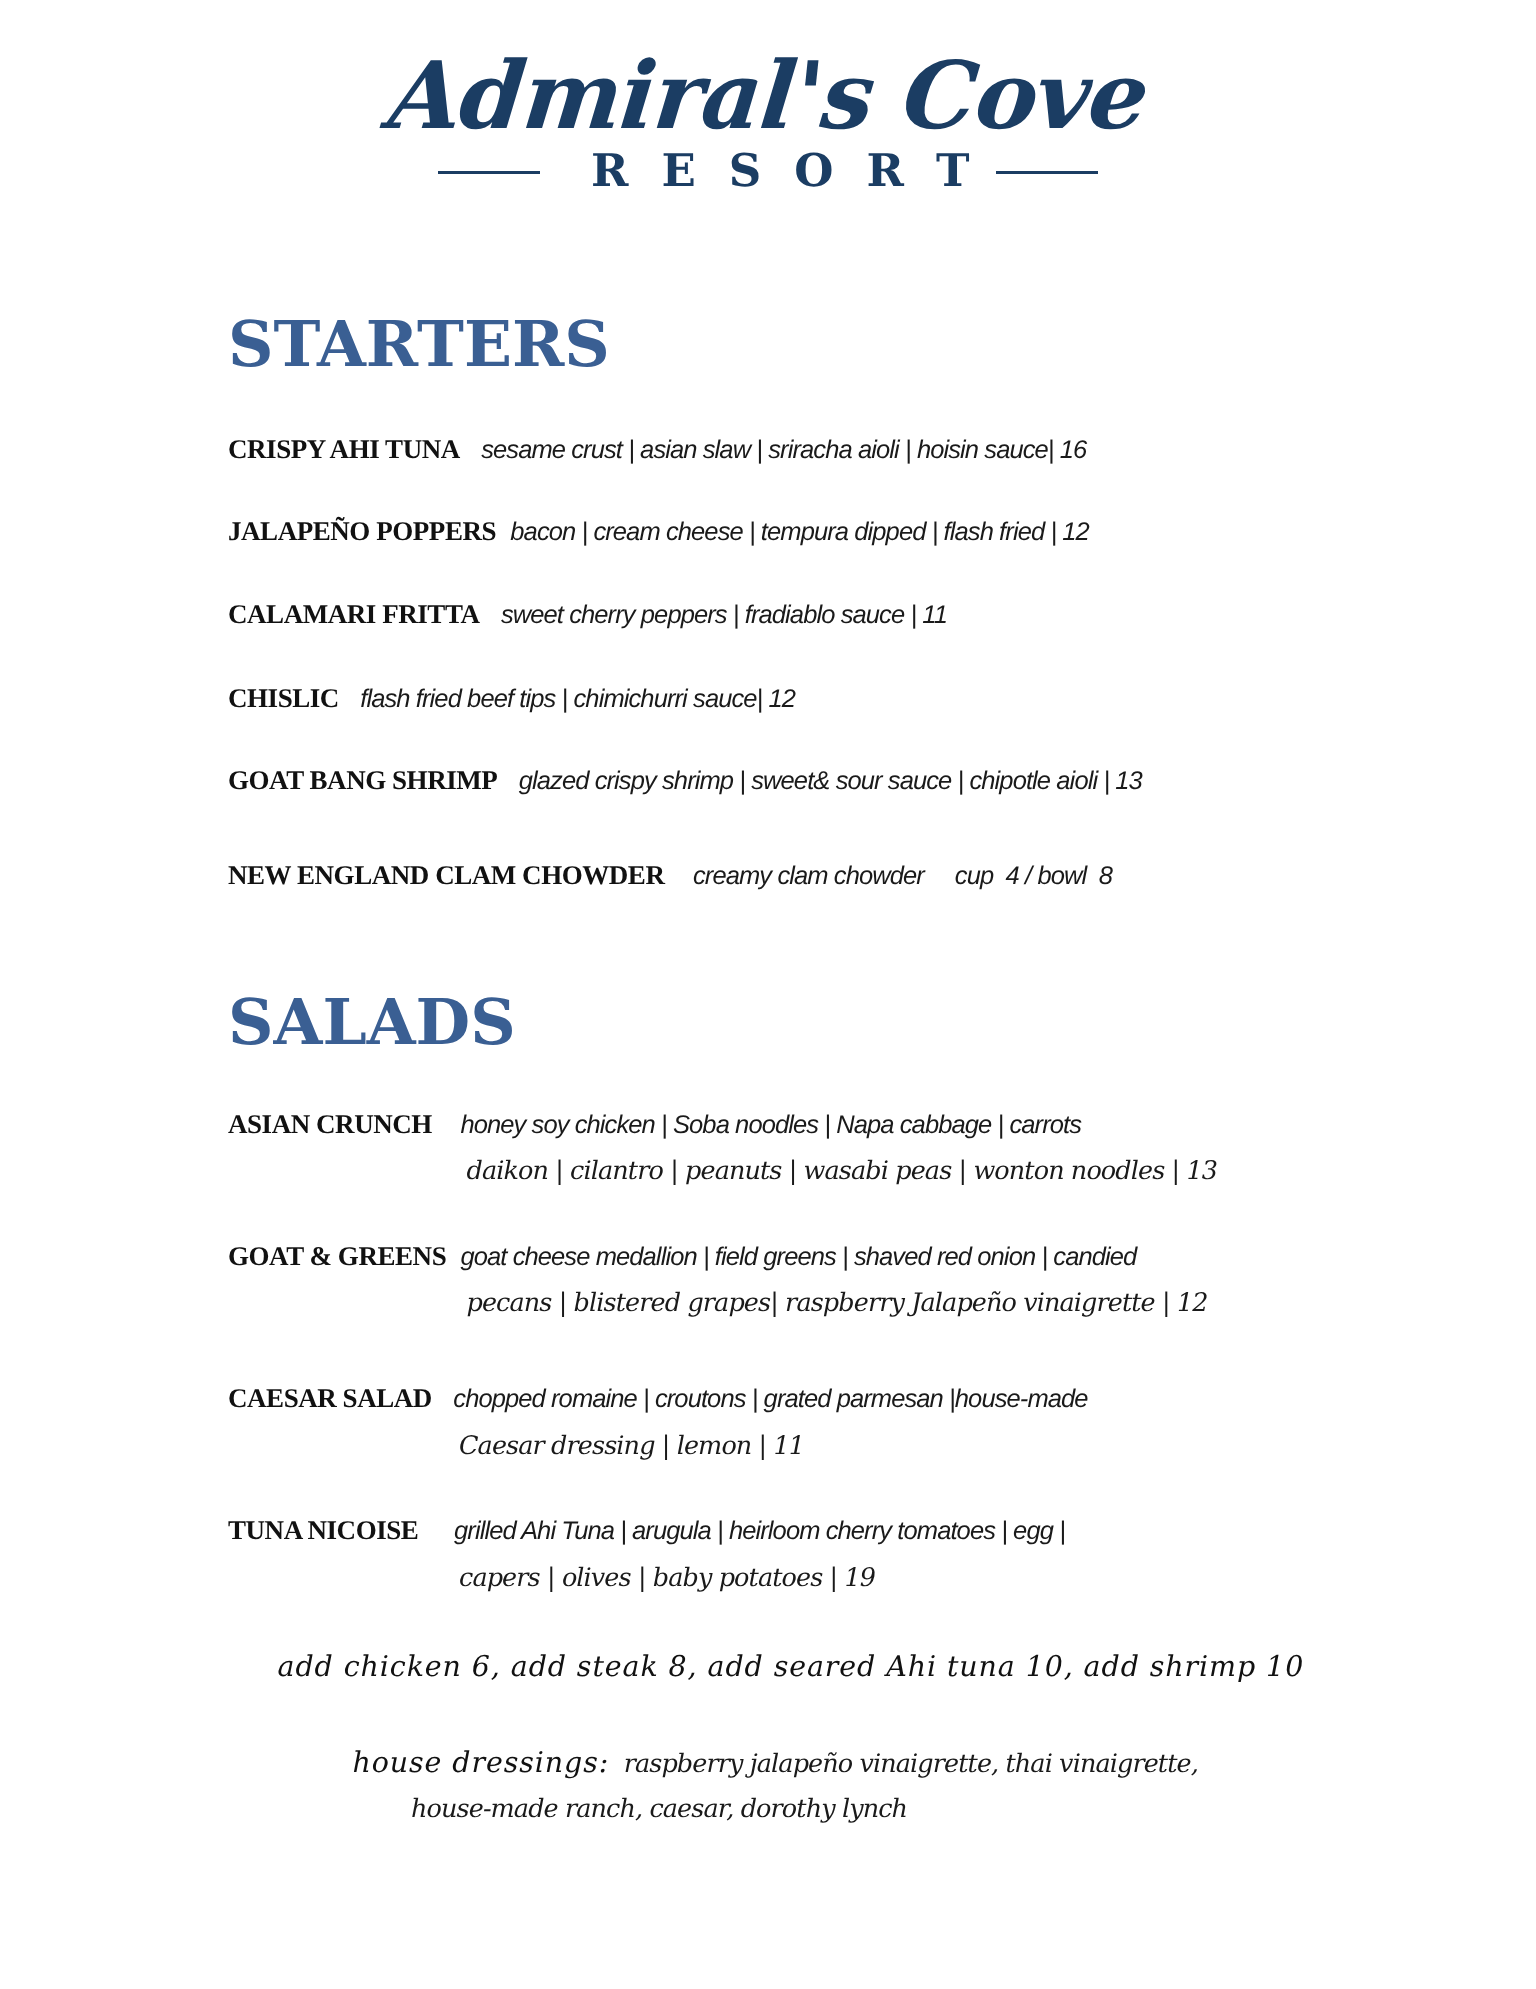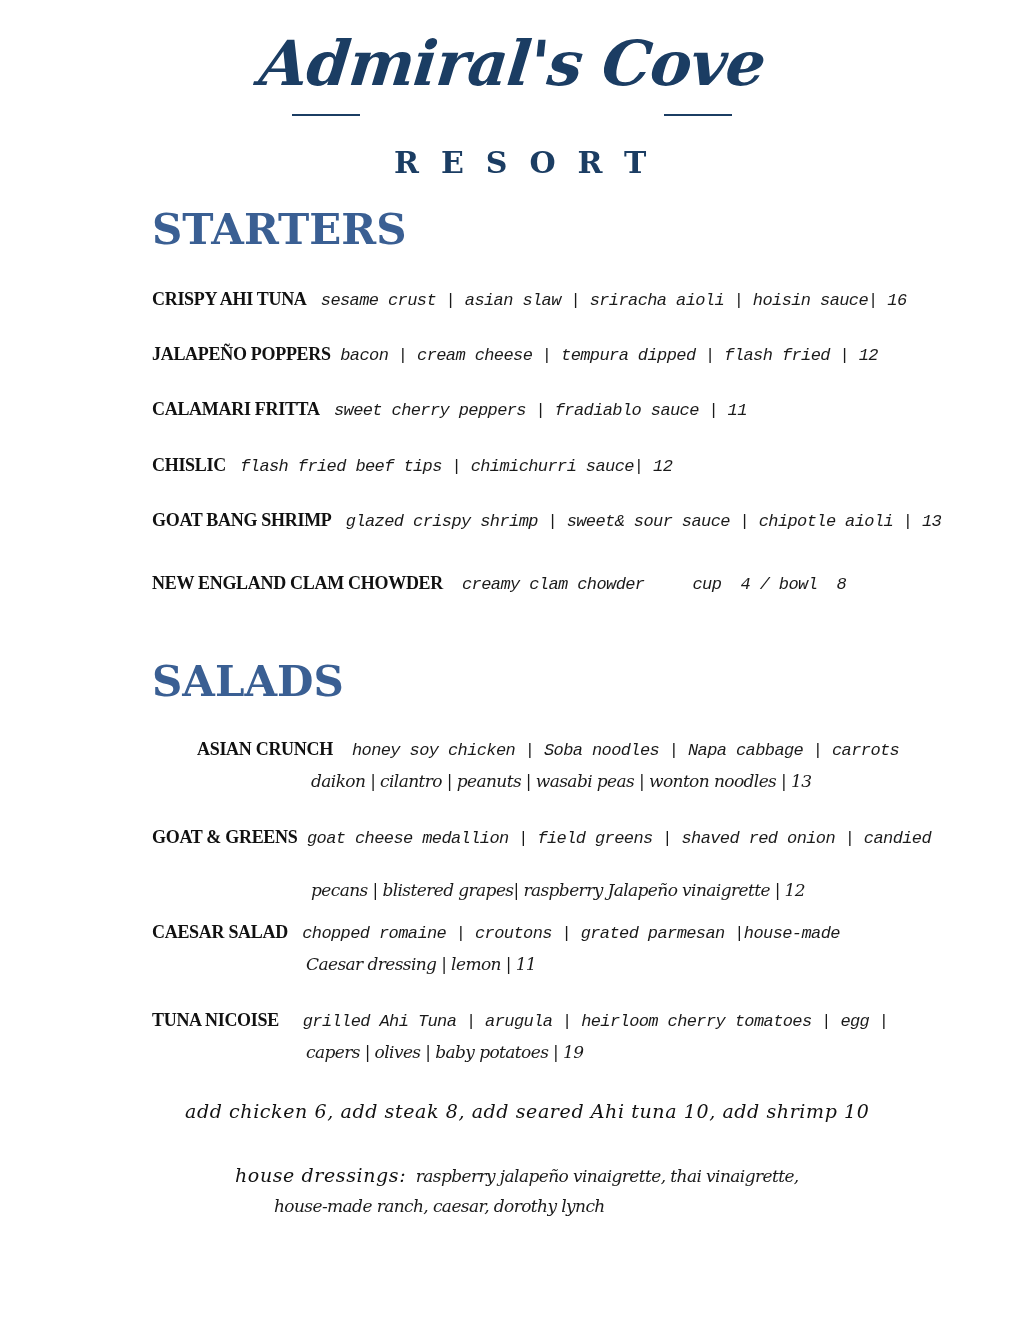--- a/index.html
+++ b/index.html
@@ -11,36 +11,36 @@
     font-size: 62px; color: #1b3d63; letter-spacing: -1px; line-height: 84px;
     transform: skewX(-6deg); display: inline-block;
   }
   .logo-sub { position: absolute; top: 96px; left: 292px; width: 440px; height: 36px; }
   .logo-rule { position: absolute; top: 18px; height: 2px; width: 68px; background: #1b3d63; }
   .logo-rule.left { left: 0; }
   .logo-rule.right { right: 0; }
   .logo-resort {
     position: absolute; left: 80px; right: 80px; top: 0; text-align: left;
     font-family: "DejaVu Serif", serif; font-weight: bold; font-size: 30px;
-    letter-spacing: 22px; color: #1b3d63; line-height: 38px; padding-left: 22px; margin-top: 48px;
+    letter-spacing: 22px; color: #1b3d63; line-height: 38px; padding-left: 22px;
   }
 
   .section-title {
     position: absolute; left: 152px;
     font-family: "DejaVu Serif", serif; font-weight: bold; font-size: 42px;
     color: #3a5f93; letter-spacing: 0px;
   }
 
   .item { position: absolute; left: 152px; font-size: 19px; line-height: 32px; white-space: nowrap; }
   .item-name {
     font-family: "Liberation Serif", serif; font-weight: bold; font-size: 18px;
     color: #111; letter-spacing: -0.3px;
   }
   .item-desc {
-    font-family: Liberation Mono, monospace; font-style: italic; font-size: 17px;
+    font-family: Liberation Sans, sans-serif; font-style: italic; font-size: 17px;
     color: #1a1a1a; letter-spacing: -0.6px;
   }
   .cont { position: absolute; white-space: nowrap; font-family: "DejaVu Serif", serif;
     font-style: italic; font-size: 17px; letter-spacing: -0.6px; color: #1a1a1a; line-height: 32px; }
 
   .addons { position: absolute; left: 185px; top: 1100px; font-family: "DejaVu Serif", serif;
     font-style: italic; font-size: 19px; letter-spacing: 0.6px; color: #111; white-space: nowrap; }
   .dress-label { font-family: "DejaVu Serif", serif; font-style: italic; font-size: 19px; letter-spacing: 0.6px; color:#111; }
   .dress { position: absolute; left: 235px; top: 1164px; white-space: nowrap; font-family: "DejaVu Serif", serif;
     font-style: italic; font-size: 17px; letter-spacing: -0.6px; color: #1a1a1a; }
@@ -81,31 +81,31 @@
   <span class="item-name">GOAT BANG SHRIMP</span>&nbsp;&nbsp;
   <span class="item-desc">glazed crispy shrimp | sweet&amp; sour sauce | chipotle aioli | 13</span>
 </div>
 <div class="item" style="top:567px;">
   <span class="item-name">NEW ENGLAND CLAM CHOWDER</span>&nbsp;&nbsp;&nbsp;
   <span class="item-desc" style="white-space:pre;">creamy clam chowder     cup  4 / bowl  8</span>
 </div>
 
 <div class="section-title" style="top:657px;">SALADS</div>
 
-<div class="item" style="top:733px;margin-left:45px;">
+<div class="item" style="top:733px;">
   <span class="item-name">ASIAN CRUNCH</span>&nbsp;&nbsp;&nbsp;
   <span class="item-desc">honey soy chicken | Soba noodles | Napa cabbage | carrots</span>
 </div>
 <div class="cont" style="left:311px; top:765px;">daikon | cilantro | peanuts | wasabi peas | wonton noodles  | 13</div>
 
 <div class="item" style="top:821px;">
   <span class="item-name">GOAT &amp; GREENS</span>&nbsp;
   <span class="item-desc">goat cheese medallion | field greens | shaved red onion | candied</span>
 </div>
-<div class="cont" style="left:311px; top:874px;">pecans | blistered grapes| raspberry Jalapeño vinaigrette |  12</div>
+<div class="cont" style="left:311px; top:853px;">pecans | blistered grapes| raspberry Jalapeño vinaigrette |  12</div>
 
 <div class="item" style="top:916px;">
   <span class="item-name">CAESAR SALAD</span>&nbsp;&nbsp;
   <span class="item-desc">chopped romaine | croutons | grated parmesan |house-made</span>
 </div>
 <div class="cont" style="left:306px; top:948px;">Caesar dressing | lemon |  11</div>
 
 <div class="item" style="top:1004px;">
   <span class="item-name">TUNA NICOISE</span>&nbsp;&nbsp;&nbsp;&nbsp;
   <span class="item-desc">grilled Ahi Tuna | arugula | heirloom cherry tomatoes  | egg |</span>

